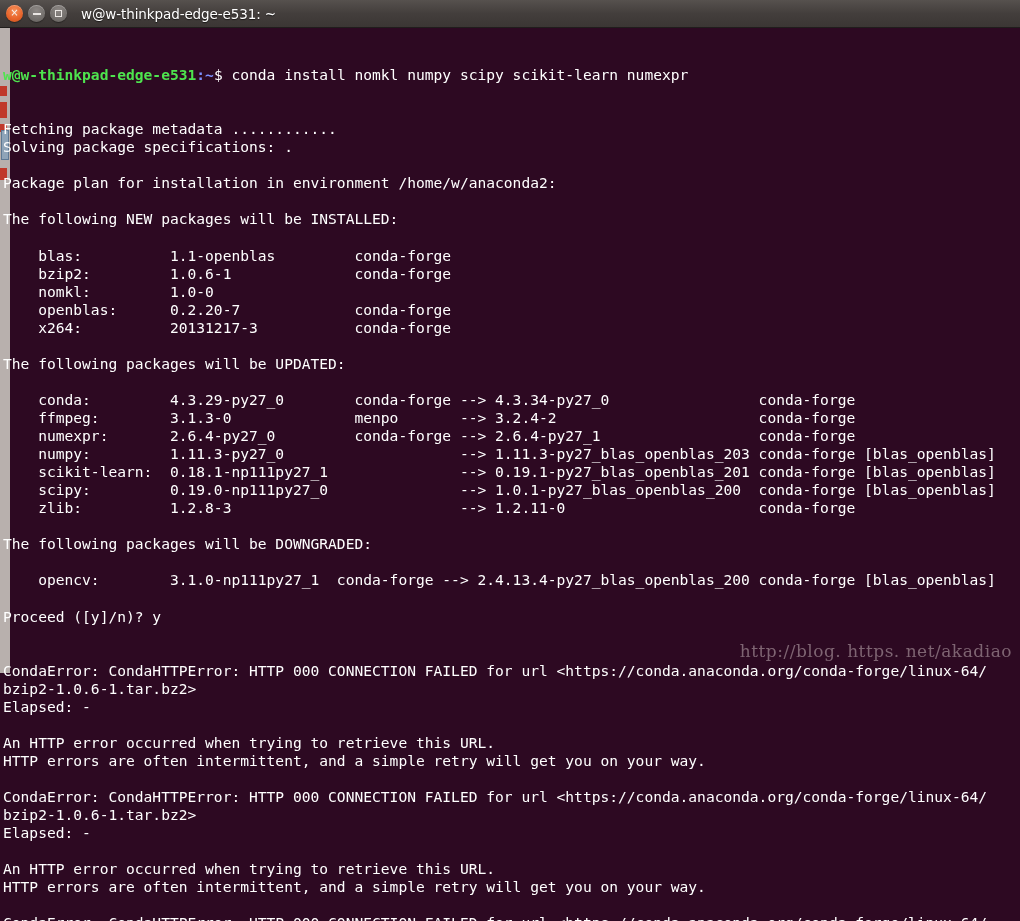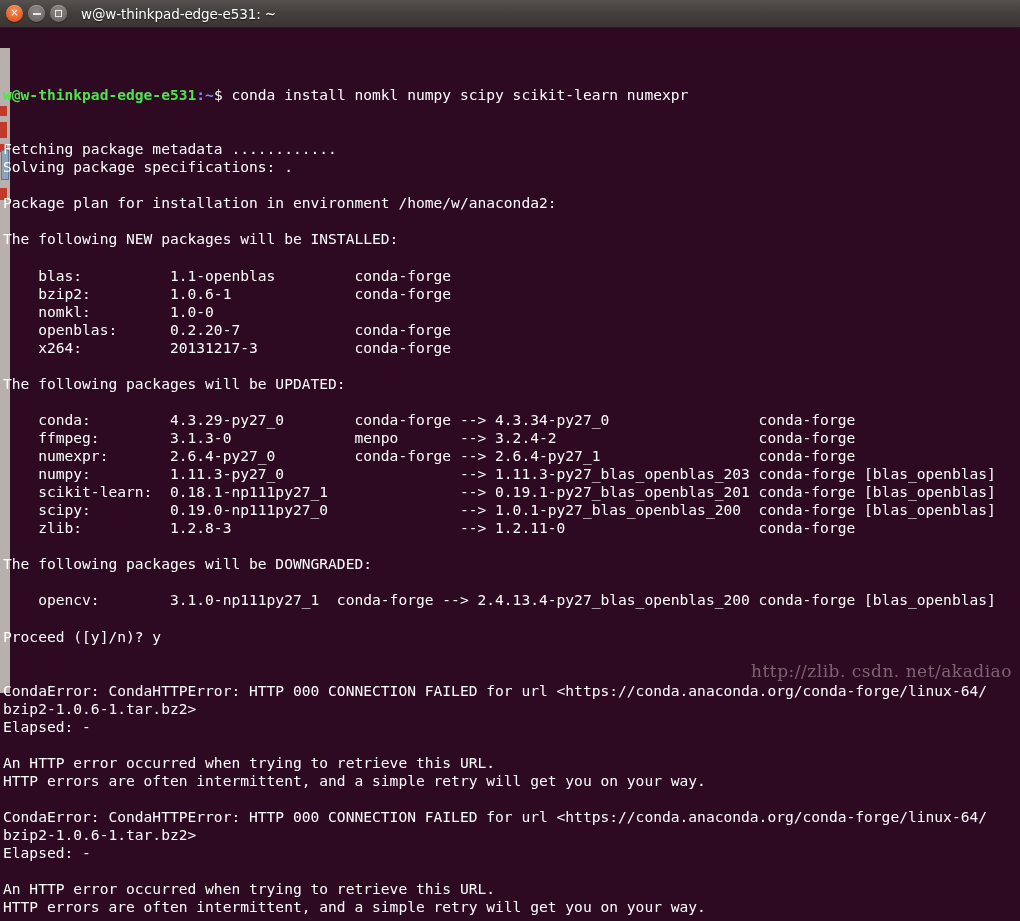--- a/index.html
+++ b/index.html
@@ -76,21 +76,20 @@
     font-weight: normal;
     text-shadow: 0 1px 1px rgba(0,0,0,0.6);
     letter-spacing: -0.1px;
   }
 
   
   #termwrap {
     position: relative;
     height: 645px;
     background: #2d0922;
-    margin-top: 20px;
   }
 
   
   #scrollbar {
     position: absolute;
     left: 0; top: 0;
     width: 10px;
     height: 100%;
     background: #b8b0ad;
   }
@@ -168,16 +167,16 @@
       <div class="edge-mark" style="top:96px;height:8px;"></div>
       <div class="edge-mark" style="top:140px;height:12px;"></div>
       <div id="scroll-thumb"></div>
     </div>
 
     <div id="screen">
       <span class="ln"><span class="green">w@w-thinkpad-edge-e531</span><span class="blue">:~</span><span>$</span><span> conda install nomkl numpy scipy scikit-learn numexpr</span></span>
       <span id="output-lines"><span class="ln">Fetching package metadata ............</span><span class="ln">Solving package specifications: .</span><span class="ln"></span><span class="ln">Package plan for installation in environment /home/w/anaconda2:</span><span class="ln"></span><span class="ln">The following NEW packages will be INSTALLED:</span><span class="ln"></span><span class="ln">    blas:          1.1-openblas         conda-forge</span><span class="ln">    bzip2:         1.0.6-1              conda-forge</span><span class="ln">    nomkl:         1.0-0</span><span class="ln">    openblas:      0.2.20-7             conda-forge</span><span class="ln">    x264:          20131217-3           conda-forge</span><span class="ln"></span><span class="ln">The following packages will be UPDATED:</span><span class="ln"></span><span class="ln">    conda:         4.3.29-py27_0        conda-forge --&gt; 4.3.34-py27_0                 conda-forge</span><span class="ln">    ffmpeg:        3.1.3-0              menpo       --&gt; 3.2.4-2                       conda-forge</span><span class="ln">    numexpr:       2.6.4-py27_0         conda-forge --&gt; 2.6.4-py27_1                  conda-forge</span><span class="ln">    numpy:         1.11.3-py27_0                    --&gt; 1.11.3-py27_blas_openblas_203 conda-forge [blas_openblas]</span><span class="ln">    scikit-learn:  0.18.1-np111py27_1               --&gt; 0.19.1-py27_blas_openblas_201 conda-forge [blas_openblas]</span><span class="ln">    scipy:         0.19.0-np111py27_0               --&gt; 1.0.1-py27_blas_openblas_200  conda-forge [blas_openblas]</span><span class="ln">    zlib:          1.2.8-3                          --&gt; 1.2.11-0                      conda-forge</span><span class="ln"></span><span class="ln">The following packages will be DOWNGRADED:</span><span class="ln"></span><span class="ln">    opencv:        3.1.0-np111py27_1  conda-forge --&gt; 2.4.13.4-py27_blas_openblas_200 conda-forge [blas_openblas]</span><span class="ln"></span><span class="ln">Proceed ([y]/n)? y</span><span class="ln"></span><span class="ln"></span><span class="ln">CondaError: CondaHTTPError: HTTP 000 CONNECTION FAILED for url &lt;https://conda.anaconda.org/conda-forge/linux-64/</span><span class="ln">bzip2-1.0.6-1.tar.bz2&gt;</span><span class="ln">Elapsed: -</span><span class="ln"></span><span class="ln">An HTTP error occurred when trying to retrieve this URL.</span><span class="ln">HTTP errors are often intermittent, and a simple retry will get you on your way.</span><span class="ln"></span><span class="ln">CondaError: CondaHTTPError: HTTP 000 CONNECTION FAILED for url &lt;https://conda.anaconda.org/conda-forge/linux-64/</span><span class="ln">bzip2-1.0.6-1.tar.bz2&gt;</span><span class="ln">Elapsed: -</span><span class="ln"></span><span class="ln">An HTTP error occurred when trying to retrieve this URL.</span><span class="ln">HTTP errors are often intermittent, and a simple retry will get you on your way.</span><span class="ln"></span><span class="ln">CondaError: CondaHTTPError: HTTP 000 CONNECTION FAILED for url &lt;https://conda.anaconda.org/conda-forge/linux-64/</span></span>
     </div>
 
-    <div id="watermark">http://zlib. csdn. net/akadiao</div>
+    <div id="watermark">http://blog. https. net/akadiao</div>
 
   </div>
 </div>
 
 </body></html>

